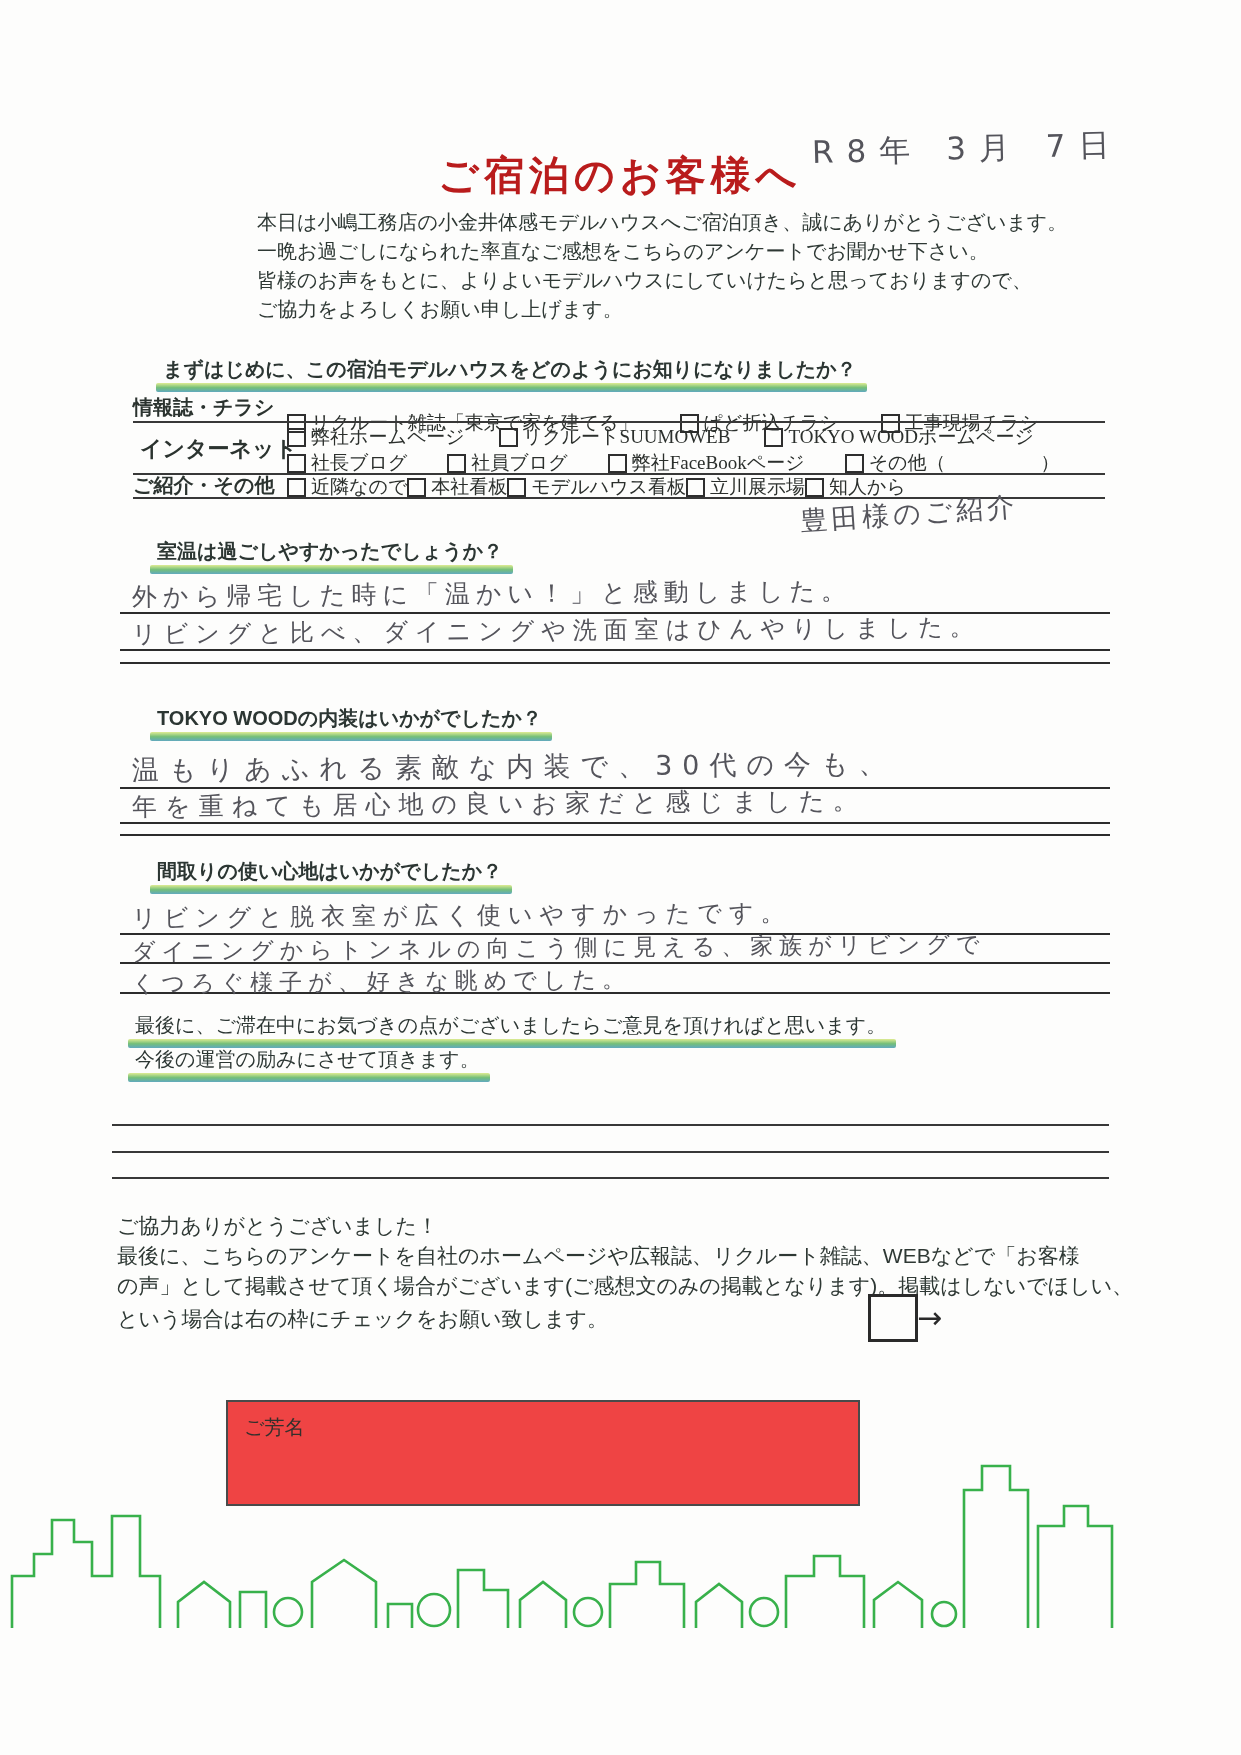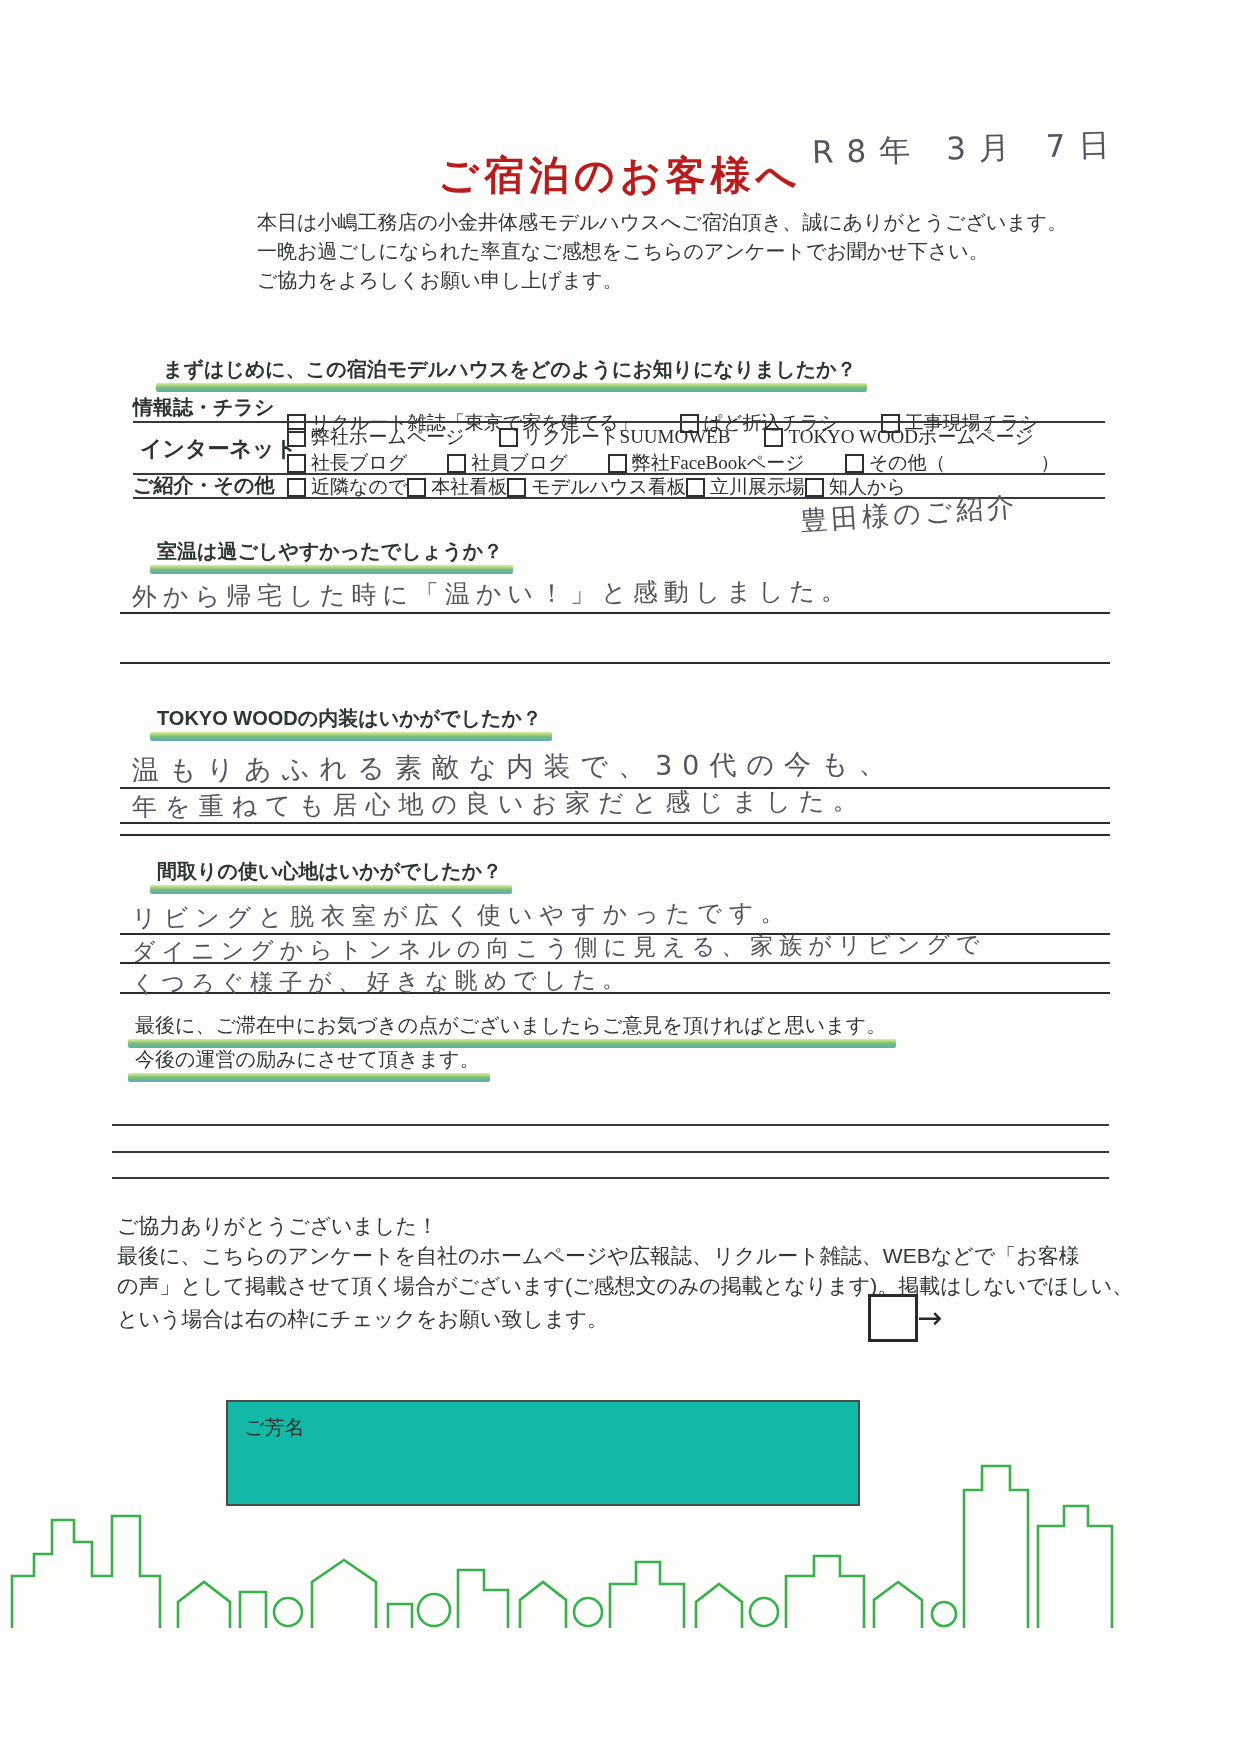--- a/index.html
+++ b/index.html
@@ -33,37 +33,38 @@
   .ans-line{position:absolute;left:120px;width:990px;border-bottom:2px solid #2c2c2c;}
   .ans-text{font-size:25px;letter-spacing:6px;white-space:nowrap;transform:rotate(-0.5deg);
             padding:2px 0 3px 12px;}
 
   .hand-note{font-size:27px;letter-spacing:4px;transform:rotate(-4deg);white-space:nowrap;}
 
   .closing-line{font-size:21px;white-space:nowrap;}
   .optout-box{position:absolute;width:44px;height:42px;border:3px solid #2a2a2a;background:#fdfdfc;}
   .arrow{font-size:30px;color:#2a2a2a;font-family:"DejaVu Sans",sans-serif;}
 
-  .name-box{position:absolute;border:2px solid #4a4a4a;background:#14b8a6;z-index:3;}
+  .name-box{position:absolute;border:2px solid #4a4a4a;background:#ef4444;z-index:3;}
   .name-label{font-family:"Liberation Serif",serif;font-size:20px;color:#33302c;}
 
   svg.skyline{position:absolute;z-index:1;}
   svg.skyline *{stroke:#38b14b;stroke-width:2.6;fill:none;stroke-linejoin:miter;}
 </style>
 </head>
 <body>
 
 <div id="page">
 
   <div class="abs page-title" style="left:438px;top:148px;">ご宿泊のお客様へ</div>
   <div class="abs hw hand-date" style="left:812px;top:128px;">R8年 3月 7日</div>
 
   <div class="abs" style="left:257px;top:208px;">
     <div class="printed intro-line">本日は小嶋工務店の小金井体感モデルハウスへご宿泊頂き、誠にありがとうございます。</div>
     <div class="printed intro-line">一晩お過ごしになられた率直なご感想をこちらのアンケートでお聞かせ下さい。</div>
+    <div class="printed intro-line">皆様のお声をもとに、よりよいモデルハウスにしていけたらと思っておりますので、</div>
     <div class="printed intro-line">ご協力をよろしくお願い申し上げます。</div>
   </div>
 
   <div class="abs" style="left:163px;top:356px;">
     <span class="q-head hl">まずはじめに、この宿泊モデルハウスをどのようにお知りになりましたか？</span>
   </div>
 
   <div class="abs cat-label" style="left:133px;top:394px;">情報誌・チラシ</div>
   <div class="abs cat-label" style="left:140px;top:434px;font-size:22px;">インターネット</div>
   <div class="abs cat-label" style="left:133px;top:472px;">ご紹介・その他</div>
@@ -143,20 +144,23 @@
   </div>
   <div class="rule" style="left:133px;top:497px;width:972px;"></div>
 
   <div class="abs hw hand-note" style="left:800px;top:496px;">豊田様のご紹介</div>
 
   <div class="abs" style="left:157px;top:538px;">
     <span class="q-head hl">室温は過ごしやすかったでしょうか？</span>
   </div>
   <div class="ans-line" style="top:574px;">
     <div class="hw ans-text">外から帰宅した時に「温かい！」と感動しました。</div>
+  </div>
+  <div class="ans-line" style="top:612px;">
+    <div class="hw ans-text" style="font-size:24px;letter-spacing:7px;">リビングと比べ、ダイニングや洗面室はひんやりしました。</div>
   </div>
   <div class="ans-line" style="top:648px;height:14px;"></div>
 
   <div class="abs" style="left:157px;top:705px;">
     <span class="q-head hl">TOKYO WOODの内装はいかがでしたか？</span>
   </div>
   <div class="ans-line" style="top:746px;">
     <div class="hw ans-text" style="font-size:27px;letter-spacing:10px;">温もりあふれる素敵な内装で、30代の今も、</div>
   </div>
   <div class="ans-line" style="top:784px;">

